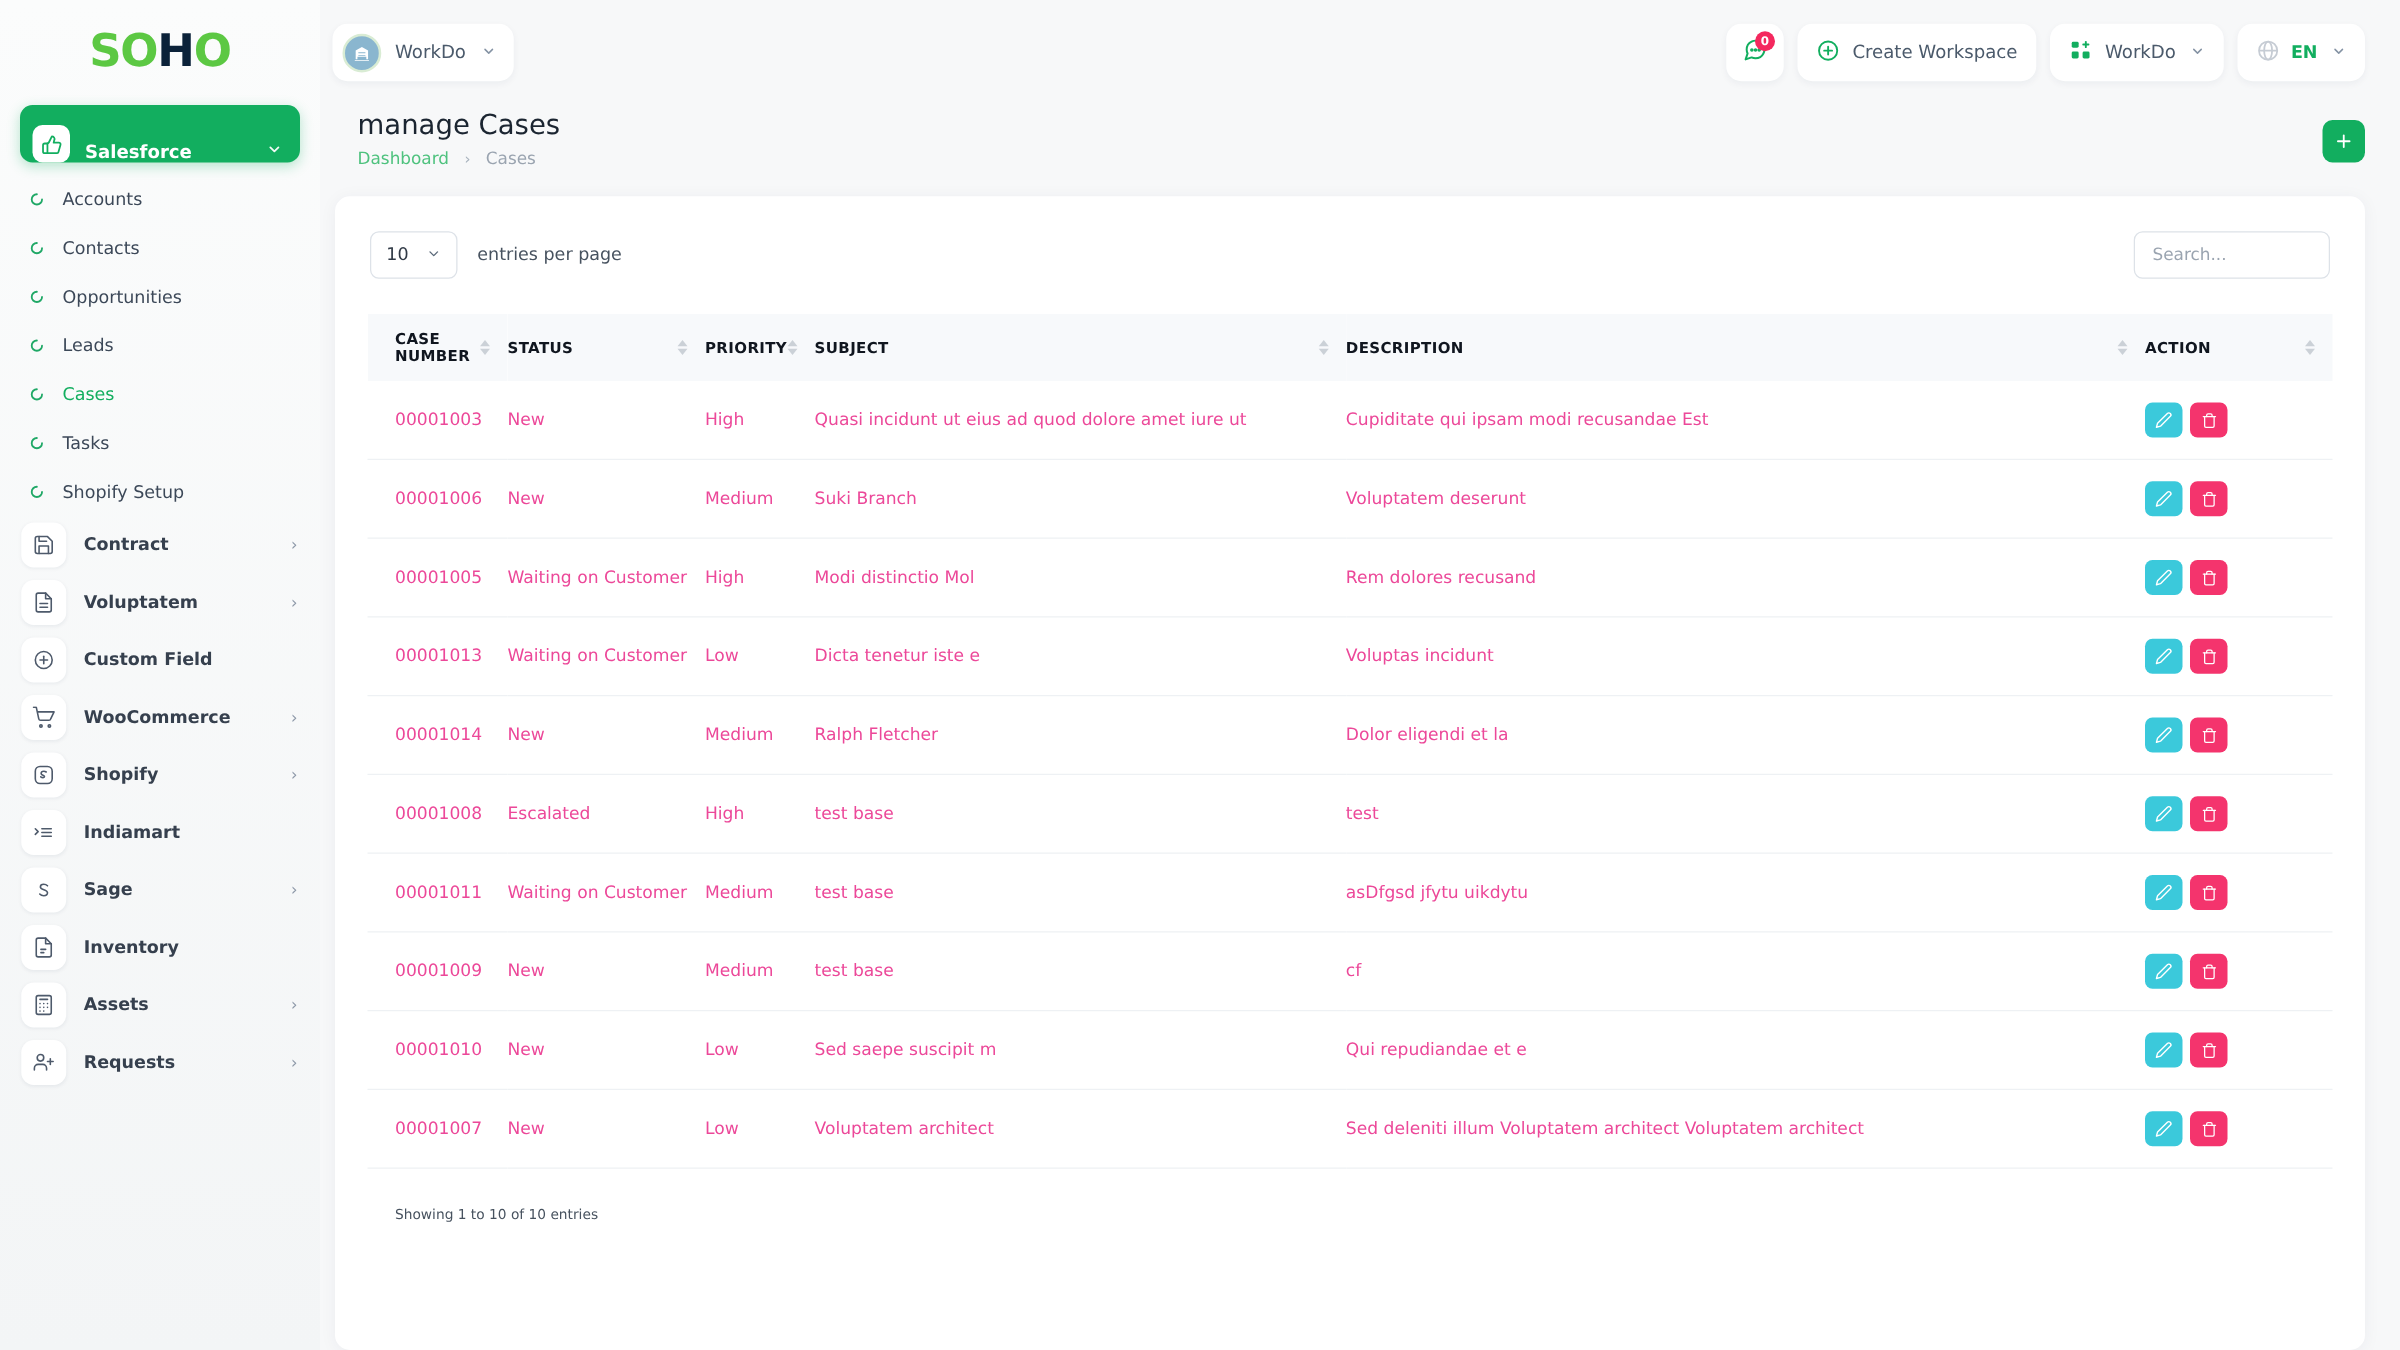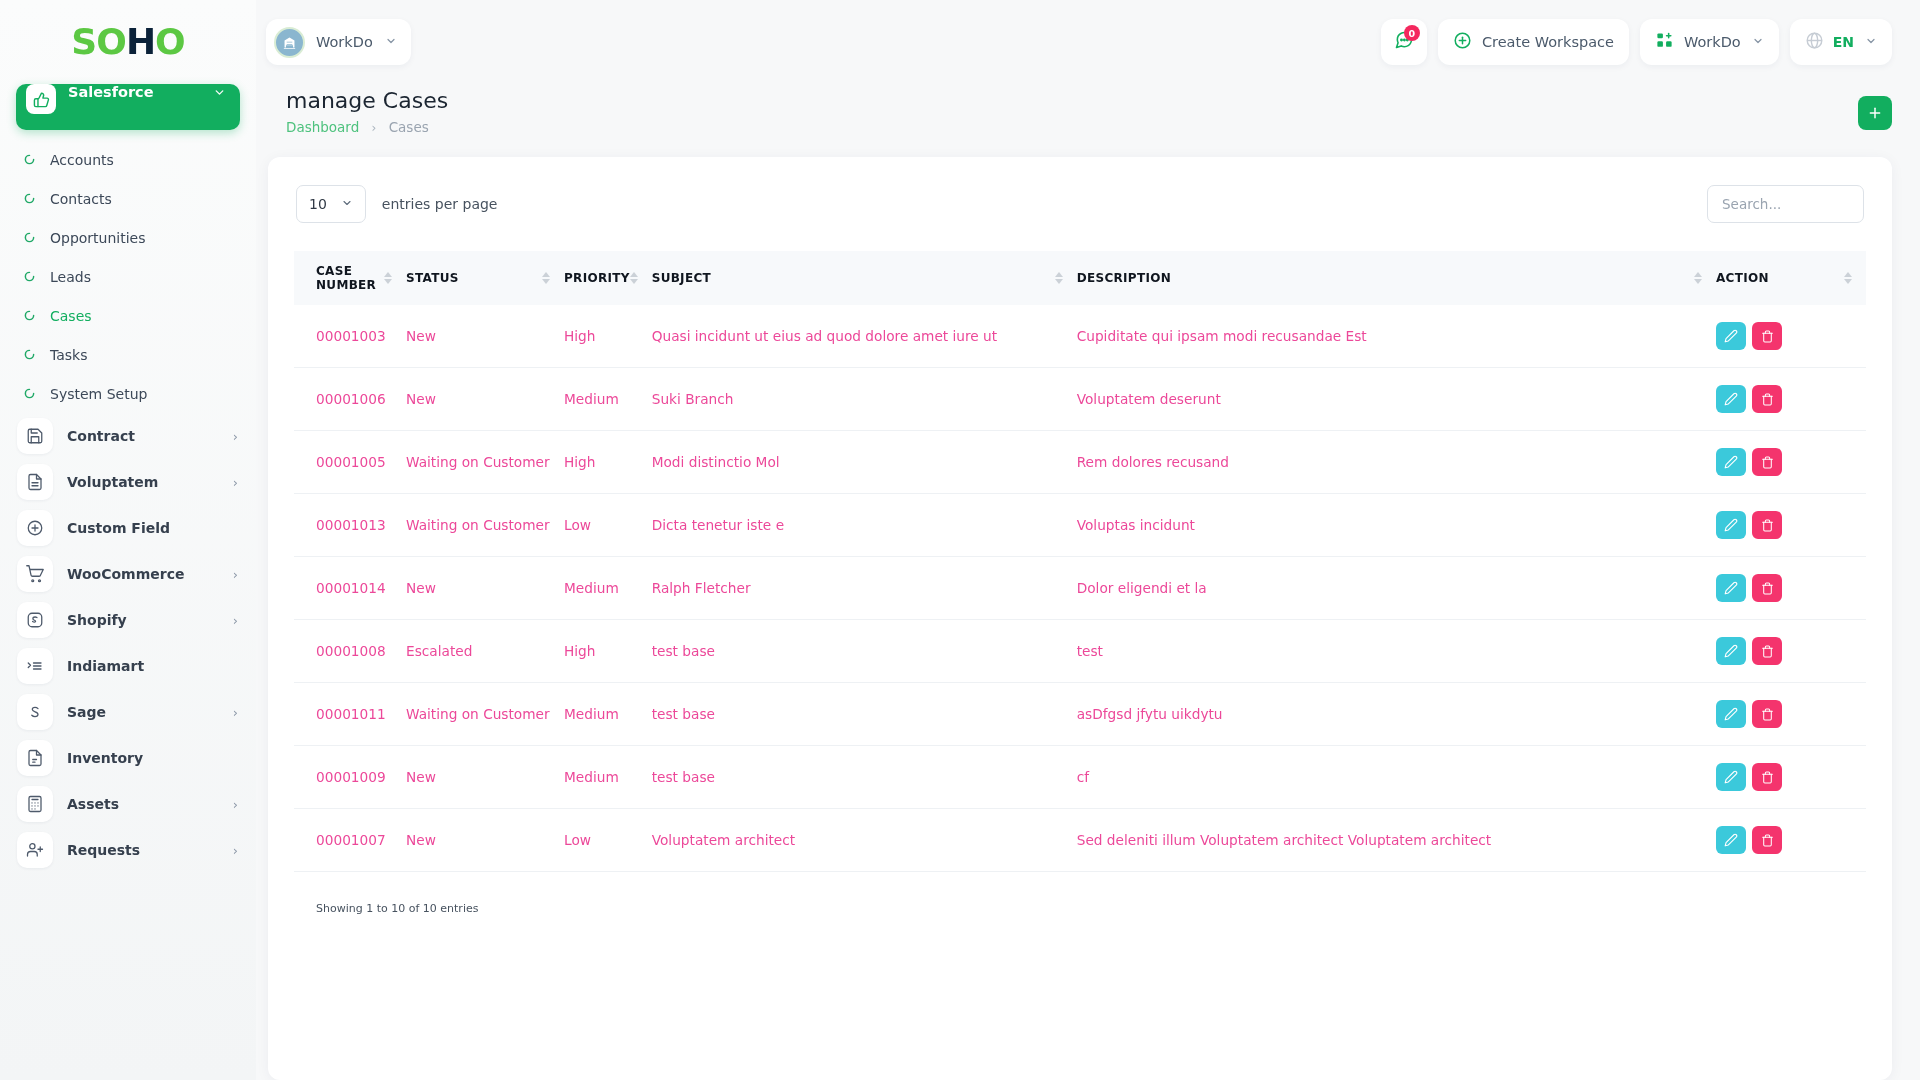--- a/index.html
+++ b/index.html
@@ -21,21 +21,21 @@
   }
   .logo-wrap { height: 84px; display: flex; align-items: center; justify-content: center; }
   .logo { font-size: 36px; font-weight: 800; letter-spacing: -1px; line-height: 1; }
   .logo .g { color: #5cc843; }
   .logo .d { color: #0b2239; }
 
   .brand-btn {
     margin: 0 16px; height: 46px;
     background: #12ae5f;
     border-radius: 10px;
-    display: flex; align-items: flex-start;
+    display: flex; align-items: flex-end;
     padding: 0 10px;
     box-shadow: 0 3px 10px rgba(18,174,95,.30);
     cursor: pointer;
   }
   .brand-ico {
     width: 30px; height: 30px; border-radius: 8px; background: #fff;
     display: flex; align-items: center; justify-content: center;
     flex: 0 0 30px;
   }
   .brand-label {
@@ -245,21 +245,21 @@
           </svg>
         </span>
         <span class="txt">Tasks</span>
       </div>
       <div class="nav-simple">
         <span class="dot-ico">
           <svg width="11" height="11" viewBox="0 0 24 24" fill="none" stroke="#1fa866" stroke-width="3.2" stroke-linecap="round">
             <path d="M12 3a9 9 0 1 0 9 9"></path>
           </svg>
         </span>
-        <span class="txt">System Setup</span>
+        <span class="txt">Shopify Setup</span>
       </div>
     </nav>
   <nav id="box-nav">
       <div class="nav-box">
         <span class="sq">
           <svg width="18" height="18" viewBox="0 0 24 24" fill="none" stroke="#4e5a6b" stroke-width="1.7" stroke-linecap="round" stroke-linejoin="round">
             <path d="M19 21H5a2 2 0 0 1-2-2V5a2 2 0 0 1 2-2h11l5 5v11a2 2 0 0 1-2 2z"></path>
             <polyline points="17 21 17 13 7 13 7 21"></polyline>
             <polyline points="7 3 7 8 15 8"></polyline>
           </svg>
@@ -714,20 +714,42 @@
                 <span class="abtn del">
                   <svg width="13" height="13" viewBox="0 0 24 24" fill="none" stroke="#fff" stroke-width="1.9" stroke-linecap="round" stroke-linejoin="round">
                     <polyline points="3 6 21 6"></polyline>
                     <path d="M19 6v14a2 2 0 0 1-2 2H7a2 2 0 0 1-2-2V6m3 0V4a2 2 0 0 1 2-2h4a2 2 0 0 1 2 2v2"></path>
                   </svg>
                 </span>
               </span>
             </td>
           </tr>
           <tr>
+            <td class="c-num">00001010</td>
+            <td class="c-sts">New</td>
+            <td class="c-pri">Low</td>
+            <td class="c-sub">Sed saepe suscipit m</td>
+            <td class="c-des">Qui repudiandae et e</td>
+            <td class="c-act">
+              <span class="acts">
+                <span class="abtn edit">
+                  <svg width="14" height="14" viewBox="0 0 24 24" fill="none" stroke="#fff" stroke-width="1.9" stroke-linecap="round" stroke-linejoin="round">
+                    <path d="M17 3a2.8 2.8 0 1 1 4 4L7.5 20.5 2 22l1.5-5.5z"></path>
+                  </svg>
+                </span>
+                <span class="abtn del">
+                  <svg width="13" height="13" viewBox="0 0 24 24" fill="none" stroke="#fff" stroke-width="1.9" stroke-linecap="round" stroke-linejoin="round">
+                    <polyline points="3 6 21 6"></polyline>
+                    <path d="M19 6v14a2 2 0 0 1-2 2H7a2 2 0 0 1-2-2V6m3 0V4a2 2 0 0 1 2-2h4a2 2 0 0 1 2 2v2"></path>
+                  </svg>
+                </span>
+              </span>
+            </td>
+          </tr>
+          <tr>
             <td class="c-num">00001007</td>
             <td class="c-sts">New</td>
             <td class="c-pri">Low</td>
             <td class="c-sub">Voluptatem architect</td>
             <td class="c-des">Sed deleniti illum Voluptatem architect Voluptatem architect</td>
             <td class="c-act">
               <span class="acts">
                 <span class="abtn edit">
                   <svg width="14" height="14" viewBox="0 0 24 24" fill="none" stroke="#fff" stroke-width="1.9" stroke-linecap="round" stroke-linejoin="round">
                     <path d="M17 3a2.8 2.8 0 1 1 4 4L7.5 20.5 2 22l1.5-5.5z"></path>

